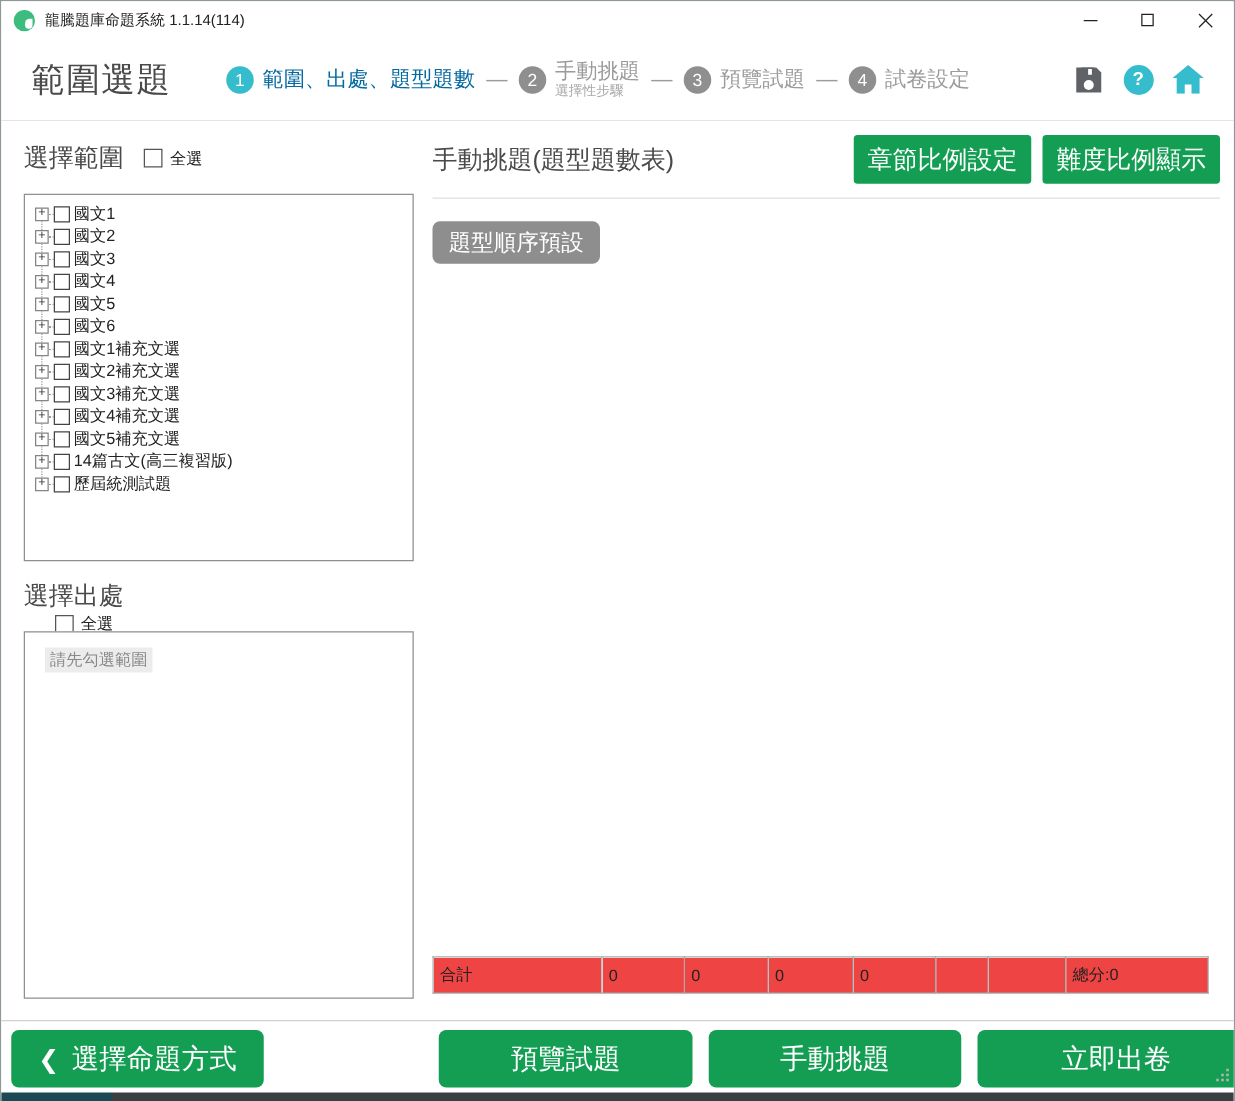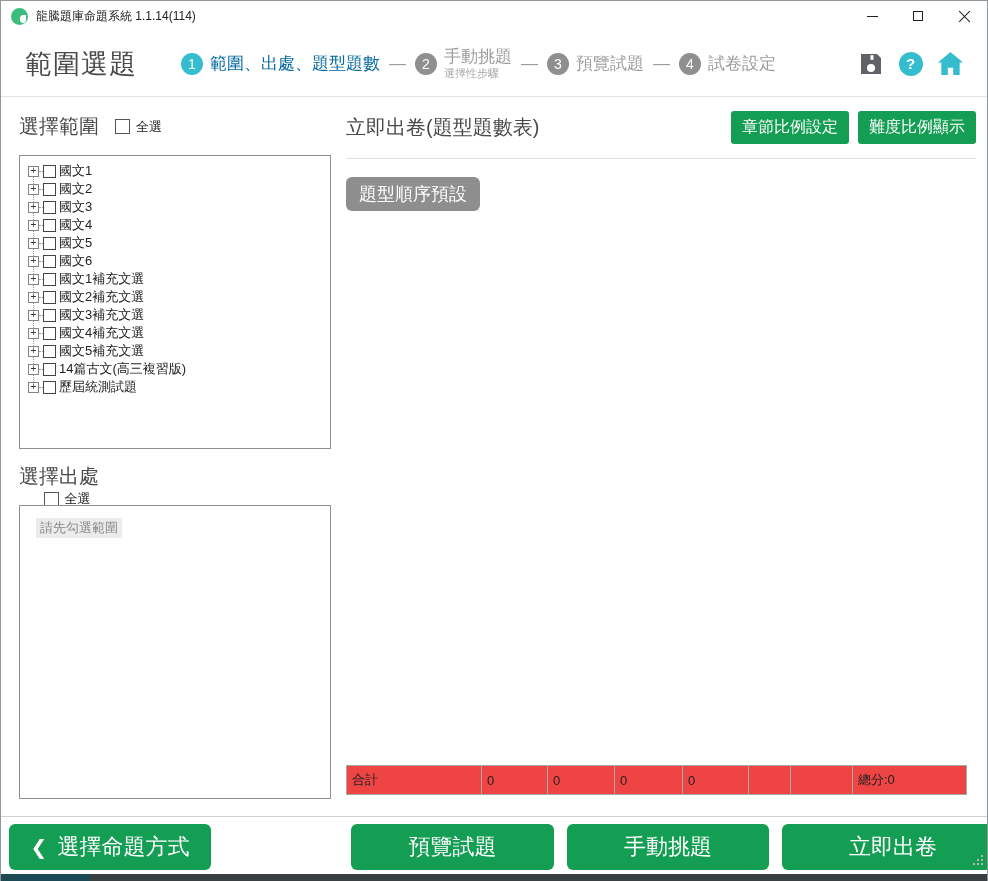--- a/index.html
+++ b/index.html
@@ -107,21 +107,21 @@
   
   .main-panel { position:absolute; left:345px; width:630px; top:0; height:719px; }
   .main-title-row {
     position:absolute; top:0; left:0; right:0; height:62px;
     display:flex; align-items:center; border-bottom:1px solid #e0e0e0;
   }
   .main-title { font-size:20px; color:#4a4a4a; }
   .main-title-btns { margin-left:auto; display:flex; gap:9px; }
   .btn-green-sm {
     background:#149e53; color:#fff; border:none; border-radius:3px;
-    font-size:16px; padding:6px 11px; cursor:pointer;
+    font-size:20px; padding:6px 11px; cursor:pointer;
     font-family:"Liberation Sans","DejaVu Sans",sans-serif;
   }
   .btn-gray {
     position:absolute; top:80px; left:0;
     background:#8e8e8e; color:#fff; border:none; border-radius:6px;
     font-size:18px; padding:5px 13px; cursor:pointer;
     font-family:"Liberation Sans","DejaVu Sans",sans-serif;
   }
 
   table.grid { border-collapse:collapse; table-layout:fixed; width:621px; }
@@ -331,21 +331,21 @@
         <span class="select-all-label">全選</span>
       </span>
     </div>
 
     <div class="listbox source-box">
       <span class="source-placeholder">請先勾選範圍</span>
     </div>
 
     <div class="main-panel">
       <div class="main-title-row">
-        <span class="main-title">立即出卷(題型題數表)</span>
+        <span class="main-title">手動挑題(題型題數表)</span>
         <span class="main-title-btns">
           <button class="btn-green-sm">章節比例設定</button>
           <button class="btn-green-sm">難度比例顯示</button>
         </span>
       </div>
 
       <button class="btn-gray">題型順序預設</button>
 
 
       <table class="grid grid-footer">

